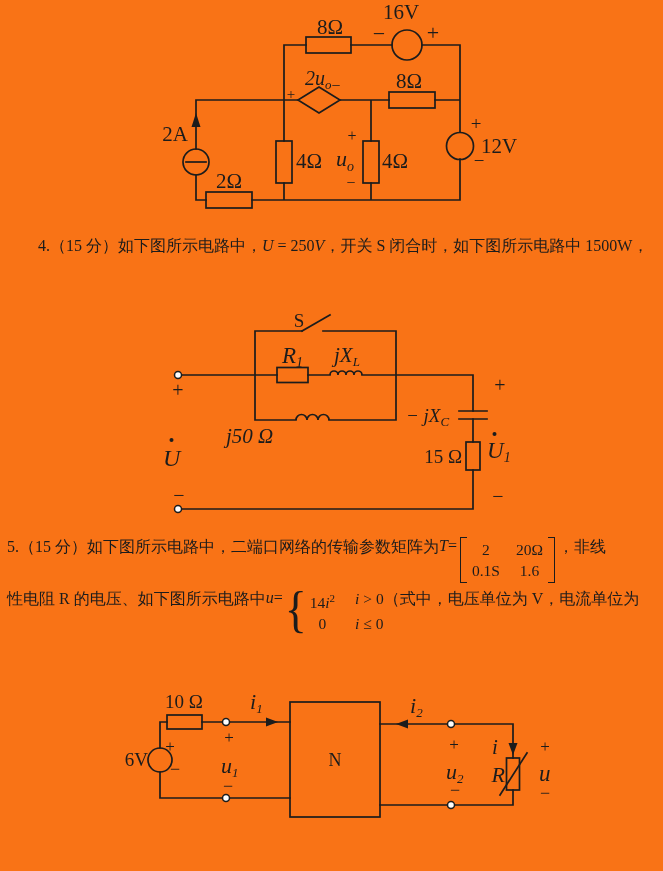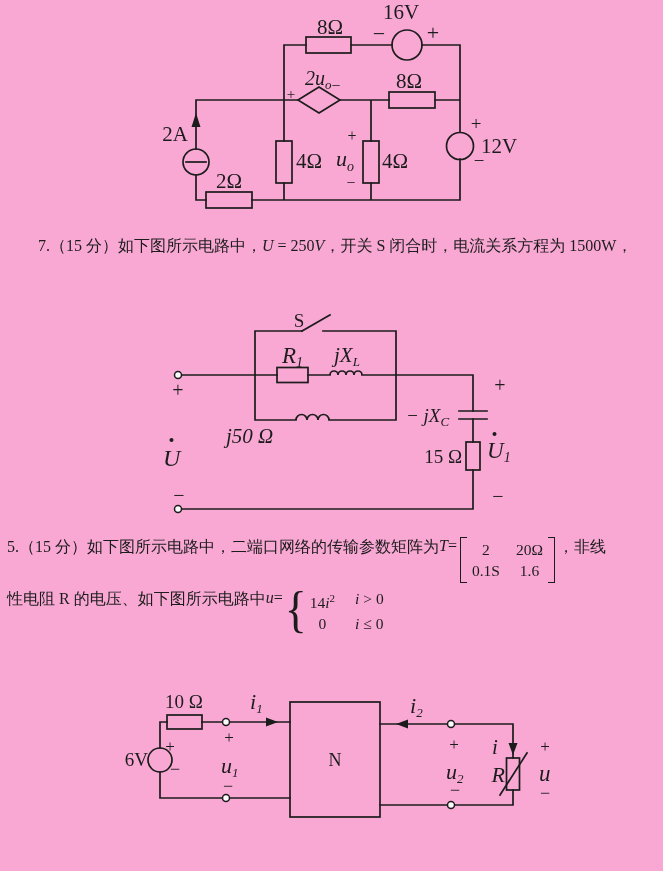--- a/index.html
+++ b/index.html
@@ -1,16 +1,16 @@
 <!DOCTYPE html>
 <html><head>
 <meta charset="utf-8">
 <style>
   html,body{margin:0;padding:0;background:#e8e8e8;}
-  .page{position:relative;width:663px;height:871px;background:#f9a8d4;color:#1c1c1c;
+  .page{position:relative;width:663px;height:871px;background:#f97316;color:#1c1c1c;
         font-family:"Liberation Serif","DejaVu Serif",serif;overflow:hidden;text-decoration:underline;}
   svg{position:absolute;left:0;display:block;}
   svg text{font-family:"Liberation Serif","DejaVu Serif",serif;fill:#1c1c1c;}
   .wire{stroke:#1c1c1c;stroke-width:1.7;fill:none;stroke-linecap:square;}
   .comp{stroke:#1c1c1c;stroke-width:1.7;fill:none;}
   .fillb{fill:#1c1c1c;stroke:none;}
   .term{fill:#fdfdfd;stroke:#1c1c1c;stroke-width:1.5;}
   .para{position:absolute;left:7px;width:650px;font-size:16px;line-height:29px;}
   .indent{text-indent:31px;}
   .it{font-style:italic;}
@@ -68,21 +68,21 @@
     <text x="352" y="141" font-size="16" text-anchor="middle">+</text>
     <text x="336" y="166" font-size="22" font-style="italic"><tspan>u</tspan><tspan font-size="14" dy="5">o</tspan></text>
     <text x="351" y="188" font-size="16" text-anchor="middle">−</text>
     <text x="382" y="168" font-size="21">4Ω</text>
     <text x="476" y="130" font-size="19" text-anchor="middle">+</text>
     <text x="481" y="153" font-size="21">12V</text>
     <text x="479" y="167" font-size="19" text-anchor="middle">−</text>
   </svg>
 
   <div class="para" style="top:231px">
-    <div class="indent"><span>7.（15 分）如下图所示电路中，</span><span class="it">U</span><span> = 250</span><span class="it">V</span><span>，开关 S 闭合时，电流关系方程为 1500W，</span></div>
+    <div class="indent"><span>4.（15 分）如下图所示电路中，</span><span class="it">U</span><span> = 250</span><span class="it">V</span><span>，开关 S 闭合时，如下图所示电路中 1500W，</span></div>
   </div>
 
   <svg class="c2" style="top:300px" width="663" height="228" viewBox="0 0 663 228">
     <path class="wire" d="
       M182,75 H277 M308,75 H330 M362,75 H473
       M255,31 H302 M323,31 H396
       M255,31 V120 M396,31 V120
       M255,120 H296 M329,120 H396
       M473,75 V111 M473,119 V142 M473,170 V209
       M182,209 H473"></path>
@@ -132,20 +132,21 @@
     <span>性电阻 R 的电压、如下图所示电路中 </span>
       <span class="it">u</span>
       <span> = </span>
     <span class="brace">{</span>
     <span class="pwgrid">
       <span class="expr"><span>14</span><span class="it">i</span><sup>2</sup></span>
       <span class="cond"><span class="it">i</span><span> &gt; 0</span></span>
       <span class="expr">0</span>
       <span class="cond"><span class="it">i</span><span> ≤ 0</span></span>
     </span>
+    <span>（式中，电压单位为 V，电流单位为</span>
   </div>
 
 
   <svg class="c3" style="top:678px" width="663" height="150" viewBox="0 0 663 150">
     <path class="wire" d="
       M160,44 H167 M202,44 H222 M230,44 H290
       M160,44 V70 M160,94 V120
       M160,120 H222 M230,120 H290
       M380,46 H447 M455,46 H513 M513,46 V80 M513,112 V127
       M513,127 H455 M447,127 H380"></path>

